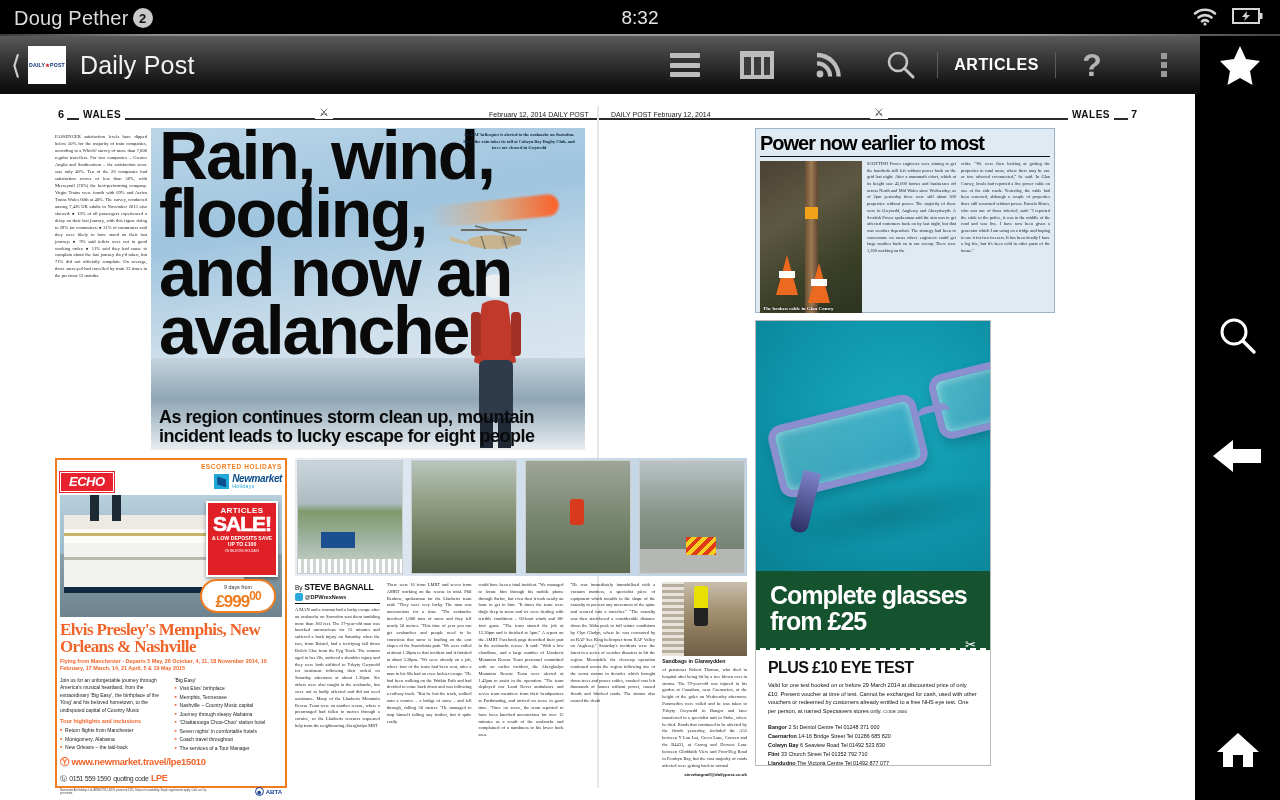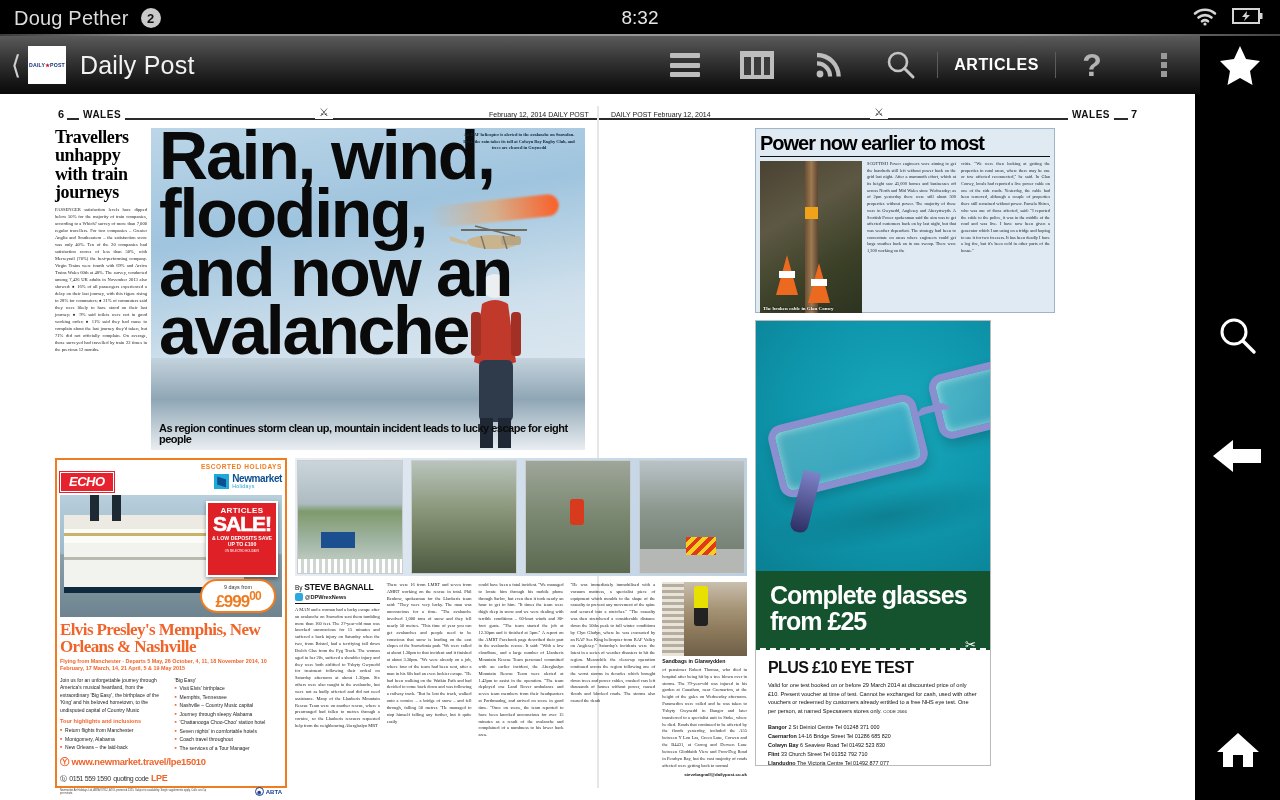--- a/index.html
+++ b/index.html
@@ -10,21 +10,21 @@
     overflow: hidden;
   }
   .screen { position: relative; width: 1280px; height: 800px; background: #000; }
 
   
   .statusbar {
     position: absolute; top: 0; left: 0; width: 1280px; height: 36px;
     background: #000; color: #d8d8d8;
     display: flex; align-items: center;
   }
-  .statusbar .sb-left { display: flex; align-items: center; padding-left: 14px; gap: 12px; }
+  .statusbar .sb-left { display: flex; align-items: center; padding-left: 14px; gap: 4px; }
   .sb-user { font-size: 20px; color: #dcdcdc; letter-spacing: .2px; }
   .sb-badge {
     width: 20px; height: 20px; border-radius: 50%;
     background: #c9c9c9; color: #111; font-size: 13px; font-weight: bold;
     display: flex; align-items: center; justify-content: center;
   }
   .sb-clock {
     position: absolute; left: 0; right: 0; text-align: center;
     font-size: 19px; color: #e6e6e6; pointer-events: none;
   }
@@ -120,21 +120,21 @@
     background: linear-gradient(to bottom,#c4d3dd 0%,#8fa6b5 45%,#e9eef1 100%);
   }
   .pkg-main h1 {
     position: absolute; left: 8px; top: -2px; width: 390px;
     font-family: "Liberation Sans", sans-serif;
     font-weight: bold; font-size: 68px; line-height: 0.86; color: #0a0a0a;
     letter-spacing: -2.2px;
   }
   .pkg-main .standfirst {
     position: absolute; left: 8px; bottom: 4px; width: 412px;
-    font-weight: bold; font-size: 11px; line-height: 1.06; color: #0a0a0a;
+    font-weight: bold; font-size: 18px; line-height: 1.06; color: #0a0a0a;
     letter-spacing: -0.5px;
   }
   .heli {
     position: absolute; left: 290px; top: 88px; width: 96px; height: 42px;
   }
   .climber {
     position: absolute; right: 44px; bottom: 0; width: 92px; height: 190px;
   }
   .flare {
     position: absolute; right: 26px; top: 72px; width: 130px; height: 22px;
@@ -244,21 +244,21 @@
   .echo-brands { display: flex; align-items: center; justify-content: space-between; margin-top: 2px; }
   .echo-logo {
     background: #e8212e; color: #fff; font-style: italic; font-weight: bold;
     font-size: 13px; padding: 1px 8px 2px; letter-spacing: -0.5px;
     border: 1.5px solid #fff; outline: 1.5px solid #e8212e;
   }
   .nm-logo { display: flex; align-items: center; gap: 3px; }
   .nm-mark { width: 15px; height: 15px; background: #1fa8d8; position: relative; }
   .nm-mark::after { content:""; position:absolute; left:3px; top:2px; width:9px; height:11px; background:#0e4f8f; clip-path: polygon(0 0,100% 28%,100% 100%,0 72%); }
   .nm-txt { line-height: 1; }
-  .nm-txt b { display: block; font-size: 10px; color: #0e4f8f; letter-spacing: -0.4px; }
+  .nm-txt b { display: block; font-size: 10px; color: #0e4f8f; letter-spacing: -0.4px; font-style: italic; }
   .nm-txt span { display: block; font-size: 5.2px; color: #1fa8d8; letter-spacing: .3px; }
   .echo-photo {
     position: relative; margin-top: 3px; height: 122px; overflow: hidden;
     background: linear-gradient(to bottom,#b8cfdc 0%,#9db9c9 48%,#8a9fa8 49%,#6d8490 100%);
   }
   .boat {
     position: absolute; left: 4px; top: 20px; width: 180px; height: 78px;
     background: #f2f2ee; border-bottom: 6px solid #0d2a3e;
     box-shadow: inset 0 14px 0 #eceae2, inset 0 28px 0 #fbfbf7;
   }
@@ -453,21 +453,20 @@
         <div class="crest" style="left:260px">⚔</div>
         <div class="dt" style="left:430px">February 12, 2014 DAILY POST</div>
         <div class="dt" style="left:552px">DAILY POST February 12, 2014</div>
         <div class="crest" style="left:815px">⚔</div>
         <div class="sec" style="right:26px;top:3px">WALES</div>
         <div class="pg" style="right:0;top:2px">7</div>
       </div>
       <div class="gutter"></div>
 
       <div class="col-travellers">
-        <h2>Travellers unhappy with train journeys</h2>
         <div class="microtext">PASSENGER satisfaction levels have dipped below 50% for the majority of train companies, according to a Which? survey of more than 7,000 regular travellers. For two companies – Greater Anglia and Southeastern – the satisfaction score was only 40%. Ten of the 20 companies had satisfaction scores of less than 50%, with Merseyrail (70%) the best-performing company. Virgin Trains were fourth with 69% and Arriva Trains Wales 60th at 48%. The survey, conducted among 7,426 UK adults in November 2013 also showed: ● 16% of all passengers experienced a delay on their last journey, with this figure rising to 28% for commuters; ● 21% of commuters said they were likely to have stood on their last journey; ● 9% said toilets were not in good working order; ● 11% said they had cause to complain about the last journey they'd taken, but 71% did not officially complain. On average, those surveyed had travelled by train 22 times in the previous 12 months.</div>
       </div>
 
       <div class="pkg-main">
         <div class="sky-mt"></div>
         <div class="flare"></div>
         <div class="heli">
           <svg width="96" height="42" viewBox="0 0 96 42">
             <ellipse cx="52" cy="26" rx="26" ry="7" fill="#c9b48e"></ellipse>
             <path d="M26 26 L8 20 L10 25 L26 29 Z" fill="#cdbb97"></path>

